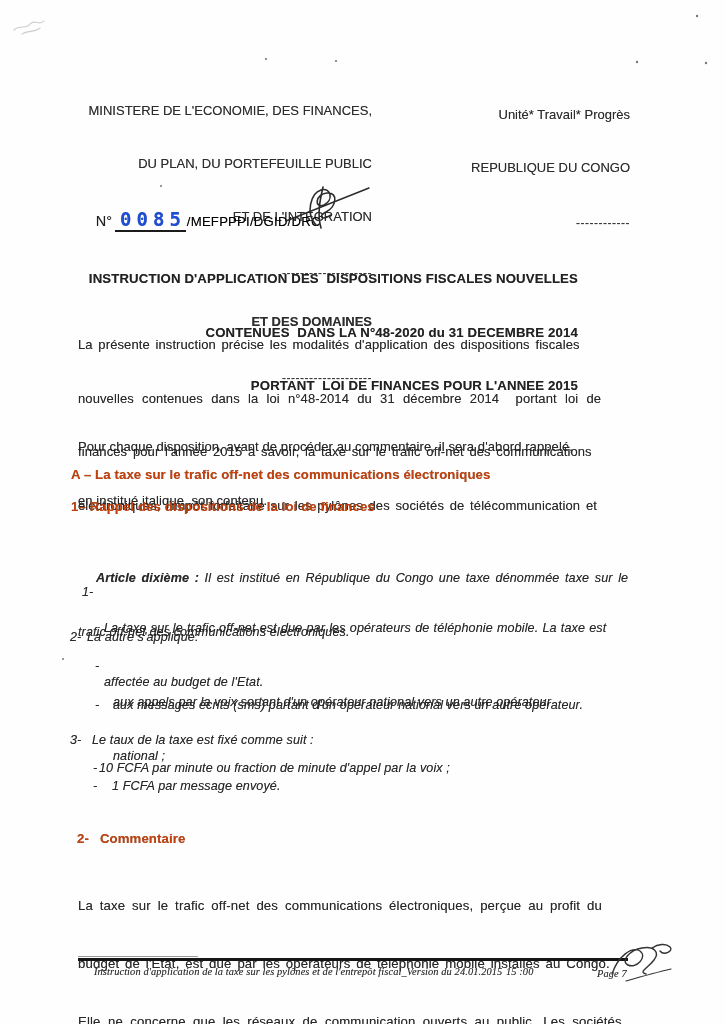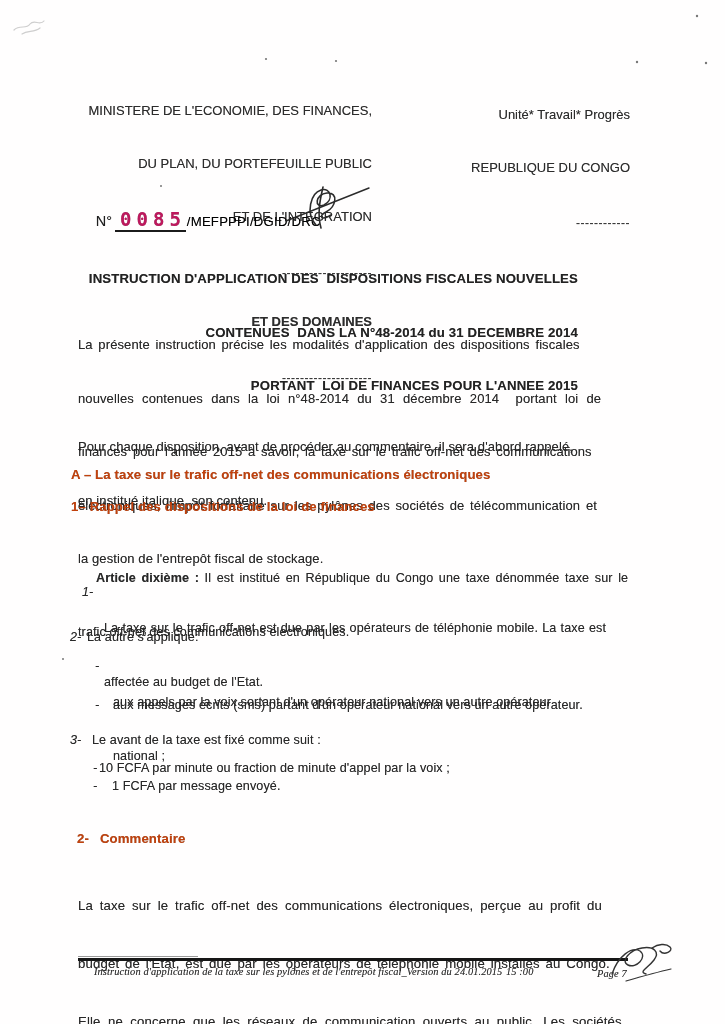--- a/index.html
+++ b/index.html
@@ -5,29 +5,29 @@
   html,body { margin:0; padding:0; background:#ffffff; }
   .page {
     position:relative; width:725px; height:1024px; background:#fffefe;
     font-family:"Liberation Sans", sans-serif; color:#282828; overflow:hidden;
     text-shadow:0 0 0.4px rgba(20,20,20,0.45);
   }
   .abs { position:absolute; white-space:pre; }
   .line { font-size:13px; line-height:17.6px; letter-spacing:0.1px; }
   .c { text-align:right; }
   .b { font-weight:bold; }
-  .it { font-size:12.6px; }
+  .it { font-style:italic; font-size:12.6px; }
   .ws { word-spacing:2px; }
   .hdr { font-size:13px; line-height:17px; color:#2c2c2c; }
   .hdr-sep { font-size:12px; line-height:8px; letter-spacing:0.5px; color:#333; }
   .title-line { font-size:13.2px; line-height:17.6px; font-weight:bold; letter-spacing:0.15px; color:#222; }
   .ref-prefix { font-size:14.5px; color:#1f1f1f; }
   .ref-stamp {
     font-family:"DejaVu Sans Mono", monospace; font-weight:bold; font-size:19px;
-    letter-spacing:5px; color:#be185d; border-bottom:2.4px solid #1b1b1b;
+    letter-spacing:5px; color:#1d4ed8; border-bottom:2.4px solid #1b1b1b;
     padding:0 0 1px 5px; margin:0 1px 0 3px; display:inline-block; line-height:19px;
   }
   .ref-suffix { font-size:13.2px; letter-spacing:0.2px; color:#000000; }
   .marker { font-style:italic; font-size:12.6px; }
   .head { font-size:13.2px; font-weight:bold; color:#c2410c; letter-spacing:0.1px; }
   .final-line { font-size:13.2px; line-height:21.8px; letter-spacing:0.15px; }
   .footer-txt {
     font-family:"Liberation Serif", serif; font-style:italic;
     font-size:10.4px; color:#2e2e2e; letter-spacing:0.1px;
   }
@@ -53,30 +53,29 @@
     <div class="hdr">REPUBLIQUE DU CONGO</div>
     <div class="hdr-sep" style="margin-top:7px;">------------</div>
   </div>
 
   <div class="abs" style="top:192px; left:78px;">
     <span class="ref-prefix">N°</span><span class="ref-stamp">0085</span><span class="ref-suffix">/MEFPPPI/DGID/DRC</span>
   </div>
 
   <div class="abs c" style="top:234px; left:78px; width:500px;">
     <div class="title-line">INSTRUCTION D'APPLICATION DES  DISPOSITIONS FISCALES NOUVELLES</div>
-    <div class="title-line">CONTENUES  DANS LA N°48-2014 du 31 DECEMBRE 2014</div>
+    <div class="title-line">CONTENUES  DANS LA N°48-2020 du 31 DECEMBRE 2014</div>
     <div class="title-line">PORTANT  LOI DE FINANCES POUR L'ANNEE 2015</div>
   </div>
 
   <div class="abs" style="top:300px; left:78px; width:566px;">
     <div class="line ws">La présente instruction précise les modalités d'application des dispositions fiscales</div>
     <div class="line ws" style="word-spacing:4.5px;">nouvelles contenues dans la loi n°48-2014 du 31 décembre 2014  portant loi de</div>
     <div class="line ws">finances pour l'année 2015 à savoir, la taxe sur le trafic off-net des communications</div>
     <div class="line ws">électroniques, l'impôt forfaitaire sur les pylônes des sociétés de télécommunication et</div>
-    <div class="line">la gestion de l'entrepôt fiscal de stockage.</div>
   </div>
 
   <div class="abs" style="top:402px; left:78px; width:566px;">
     <div class="line">Pour chaque disposition, avant de procéder au commentaire, il sera d'abord rappelé,</div>
     <div class="line">en institué italique, son contenu.</div>
   </div>
 
   <div class="abs head" style="top:467px; left:71px;">A – La taxe sur le trafic off-net des communications électroniques</div>
   <div class="abs head" style="top:499px; left:71px;">1– Rappel des dispositions de la loi de finances</div>
 
@@ -96,21 +95,21 @@
 
   <div class="abs line marker" style="top:658px; left:95px;">-</div>
   <div class="abs" style="top:658px; left:113px; width:531px;">
     <div class="line it">aux appels par la voix sortant d'un opérateur national vers un autre opérateur</div>
     <div class="line it">national ;</div>
   </div>
   <div class="abs line marker" style="top:697px; left:95px;">-</div>
   <div class="abs line it" style="top:697px; left:113px;">aux messages écrits (sms) partant d'un opérateur national vers un autre opérateur.</div>
 
   <div class="abs line marker" style="top:732px; left:70px;">3-</div>
-  <div class="abs line it" style="top:732px; left:92px;">Le avant de la taxe est fixé comme suit :</div>
+  <div class="abs line it" style="top:732px; left:92px;">Le taux de la taxe est fixé comme suit :</div>
 
   <div class="abs line marker" style="top:760px; left:93px;">-</div>
   <div class="abs line it" style="top:760px; left:99px;">10 FCFA par minute ou fraction de minute d'appel par la voix ;</div>
   <div class="abs line marker" style="top:778px; left:93px;">-</div>
   <div class="abs line it" style="top:778px; left:112px;">1 FCFA par message envoyé.</div>
 
   <div class="abs head" style="top:831px; left:77px;">2-</div>
   <div class="abs head" style="top:831px; left:100px;">Commentaire</div>
 
   <div class="abs" style="top:859px; left:78px; width:566px;">

